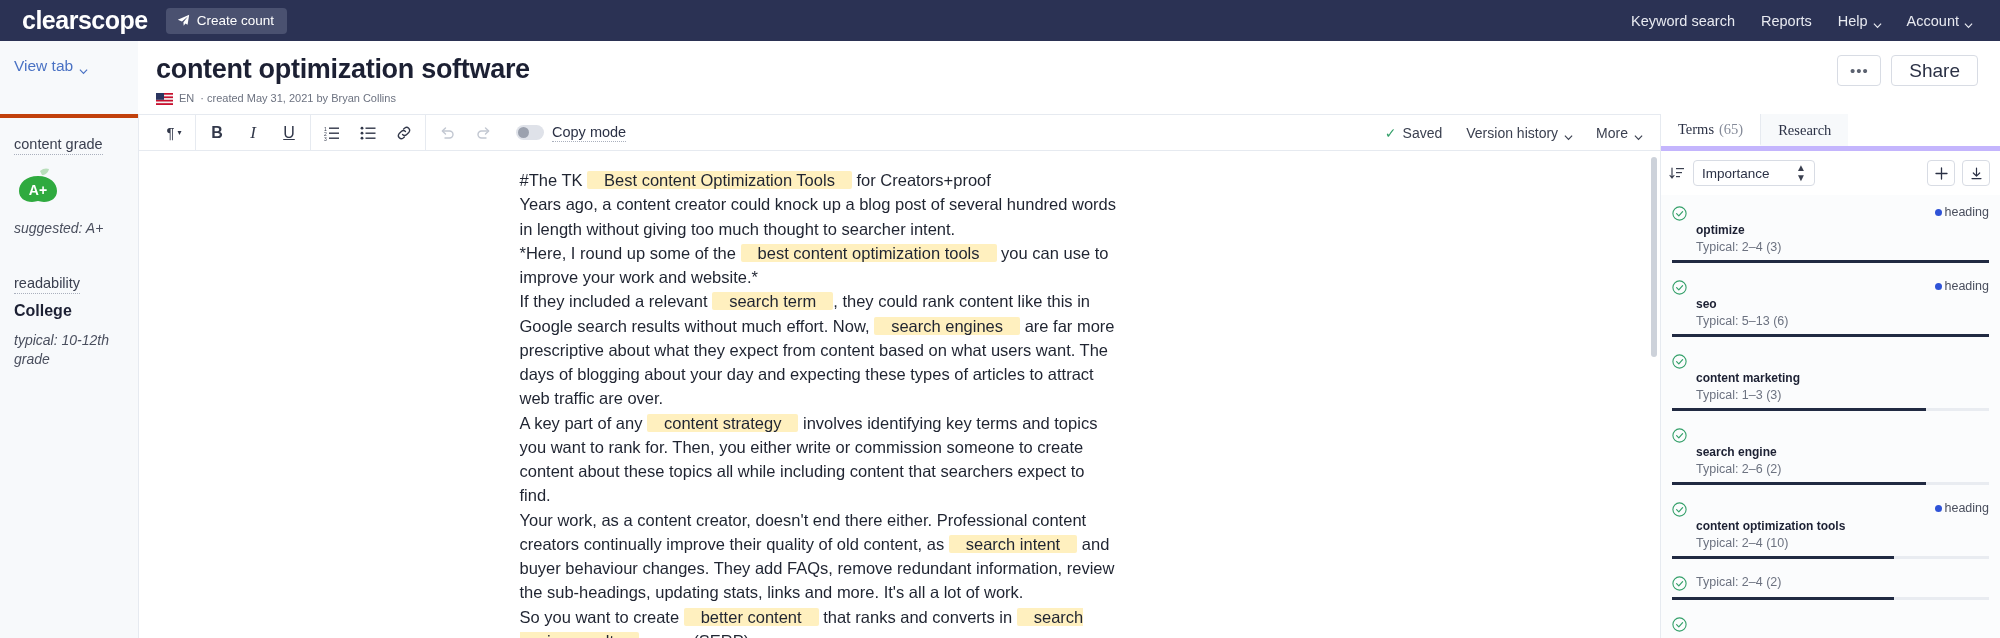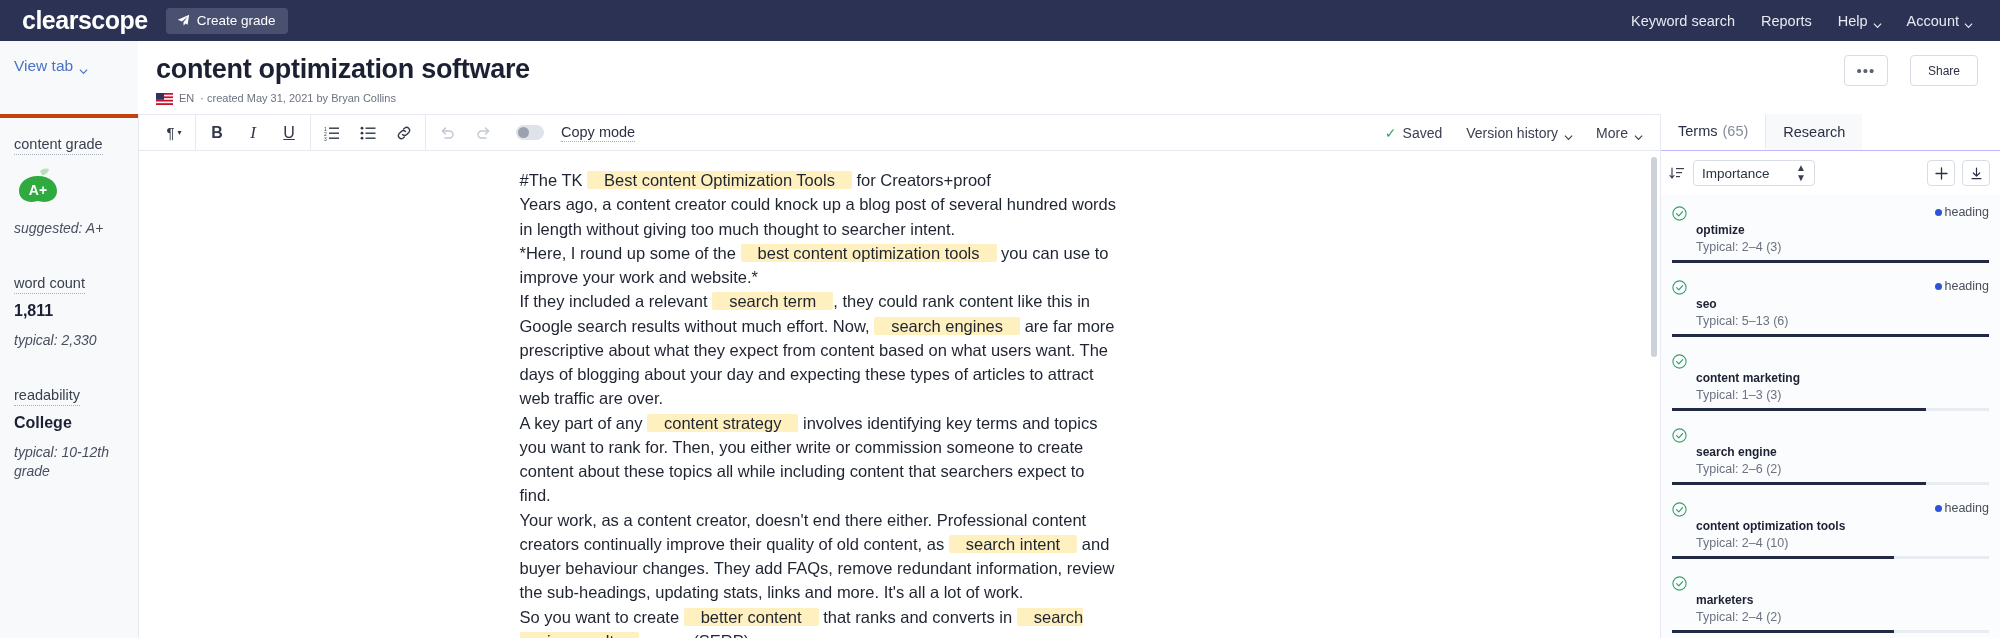--- a/index.html
+++ b/index.html
@@ -43,21 +43,21 @@
   .flag { width: 17px; height: 12px; display: inline-block; position: relative; top: 1px; }
   .title-actions { margin-left: auto; display: flex; align-items: flex-start; gap: 10px; padding: 14px 22px 0 0; }
   .btn-ellipsis {
     border: 1px solid #d8dce4; border-radius: 4px; background: #fff;
     width: 44px; height: 31px; display: flex; align-items: center; justify-content: center;
     color: #5c6270; font-size: 15px; cursor: pointer; letter-spacing: 1px;
   }
   .btn-share {
     border: 1px solid #d8dce4; border-radius: 4px; background: #fff;
     height: 31px; padding: 0 17px; display: flex; align-items: center;
-    color: #2b3145; font-size: 12px; cursor: pointer; margin-left: 12px;
+    color: #2b3145; font-size: 19px; cursor: pointer;
   }
 
   
   .main { flex: 1 1 auto; display: flex; min-height: 0; }
 
   
   .rail {
     width: 138px; flex: 0 0 138px; background: #f7f9fb;
     border-top: 4px solid #c2410c; padding: 17px 14px 0 14px;
   }
@@ -76,42 +76,42 @@
     height: 37px; flex: 0 0 37px; border-top: 1px solid #e6eaf0; border-bottom: 1px solid #e6eaf0;
     display: flex; align-items: center; padding-left: 14px; background: #fff;
   }
   .tb-group { display: flex; align-items: center; height: 100%; padding: 0 10px; gap: 14px; }
   .tb-sep { width: 1px; height: 37px; background: #e6eaf0; }
   .tb-btn {
     width: 22px; height: 22px; display: flex; align-items: center; justify-content: center;
     color: #32384a; font-size: 16px; cursor: pointer;
   }
   .tb-btn.disabled { color: #c2c7d1; }
-  .copy-mode { display: flex; align-items: center; gap: 17px; padding-left: 12px; }
+  .copy-mode { display: flex; align-items: center; gap: 8px; padding-left: 12px; }
   .toggle { width: 28px; height: 15px; border-radius: 8px; background: #dfe2e9; position: relative; cursor: pointer; }
   .toggle .knob { position: absolute; left: 2px; top: 2px; width: 11px; height: 11px; border-radius: 50%; background: #9ba1ae; }
   .copy-mode-label { font-size: 14.5px; color: #2b3145; border-bottom: 1px dotted #aab0bd; padding-bottom: 1px; }
   .tb-right { margin-left: auto; display: flex; align-items: center; gap: 24px; padding-right: 18px; }
   .tb-right .item { font-size: 14px; color: #3b4050; display: flex; align-items: center; gap: 6px; cursor: pointer; }
   .saved-check { color: #34a06a; font-size: 14px; }
 
   
   .doc-scroll { flex: 1 1 auto; position: relative; overflow: hidden; background: #fff; }
   .doc-body {
     padding: 17px 0 0 0; font-size: 16.5px; line-height: 1.47; color: #1f2431;
     width: 600px; margin: 0 auto; position: relative; left: -80px;
   }
   .doc-body p { margin: 0; }
   .hl { background: #fff0bf; border-radius: 2px; padding: 0 17px; }
   .scrollbar-track { position: absolute; right: 3px; top: 6px; width: 6px; bottom: 0; }
   .scrollbar-thumb { width: 6px; height: 200px; border-radius: 3px; background: #cdd2da; }
 
   
   .terms-panel { width: 340px; flex: 0 0 340px; border-left: 1px solid #e6eaf0; display: flex; flex-direction: column; background: #fff; }
-  .terms-tabs { height: 37px; flex: 0 0 37px; display: flex; align-items: stretch; border-bottom: 1px solid #c4b5fd; }
+  .terms-tabs { height: 37px; flex: 0 0 37px; display: flex; align-items: stretch; border-bottom: 5px solid #c4b5fd; font-family: Liberation Serif, serif; }
   .terms-tab {
     display: flex; align-items: center; padding: 0 17px; font-size: 14.5px; color: #2b3145; cursor: pointer;
     border-right: 1px solid #e6eaf0; background: #fff;
   }
   .terms-tab.active { border-bottom: 2px solid #fff; font-weight: normal; }
   .terms-tab .count { color: #858b99; margin-left: 5px; }
   .terms-tab.inactive { background: #f7f9fb; color: #2b3145; border-right: none; }
   .terms-controls { height: 44px; flex: 0 0 44px; display: flex; align-items: center; padding: 0 10px 0 8px; gap: 8px; }
   .sort-icon { width: 16px; height: 16px; color: #3b4050; }
   .select-box {
@@ -143,21 +143,21 @@
 <div class="app">
 
   <div class="topnav">
     <div class="brand">clearscope</div>
     <div class="create-report">
       <span class="paper-plane">
         <svg width="13" height="13" viewBox="0 0 16 16">
             <path d="M15 1 1 7.2l5.1 1.9L13.4 3 7.9 10.3l.3 4.3 2.2-3 2.6 1.6z" fill="#ffffff"></path>
           </svg>
       </span>
-      <span>Create grade</span>
+      <span>Create count</span>
     </div>
     <div class="topnav-right">
       <div class="nav-link">
         <span>Keyword search</span>
       </div>
       <div class="nav-link">
         <span>Reports</span>
       </div>
       <div class="nav-link">
         <span>Help</span>
@@ -218,25 +218,20 @@
       <div class="rail-label">content grade</div>
       <div class="apple-wrap">
         <svg width="44" height="36" viewBox="0 0 44 36">
           <path d="M24 3 c3-3 7-3 9-2 c-1 4 -4 6 -7 6 z" fill="#b9dfbb"></path>
           <path d="M22 8 C10 8 3 15 3 23 C3 30 9 34 16 34 C19 34 20 33 22 33 C24 33 25 34 28 34 C35 34 41 30 41 23 C41 15 34 8 22 8 Z" fill="#2faa3f"></path>
           <text x="22" y="27" font-family="Liberation Sans, sans-serif" font-size="14" font-weight="bold" fill="#ffffff" text-anchor="middle">A+</text>
         </svg>
       </div>
       <div class="rail-sub">suggested: A+</div>
 
-      <div class="rail-block">
-        <div class="rail-label">word count</div>
-        <div class="rail-value">1,811</div>
-        <div class="rail-sub">typical: 2,330</div>
-      </div>
 
       <div class="rail-block">
         <div class="rail-label">readability</div>
         <div class="rail-value">College</div>
         <div class="rail-sub">typical: 10-12th grade</div>
       </div>
     </div>
 
     <div class="editor-col">
       <div class="toolbar">
@@ -472,21 +467,20 @@
               <span style="width: 70%;"></span>
             </div>
           </div>
           <div class="term-row">
             <div class="term-main">
               <span class="check-circle"><svg width="15" height="15" viewBox="0 0 15 15">
                   <circle cx="7.5" cy="7.5" r="6.6" stroke="#34a06a" stroke-width="1.1" fill="none"></circle>
                   <path d="M4.6 7.6l2.2 2.2 3.8-4.1" stroke="#34a06a" stroke-width="1.2" fill="none" stroke-linecap="round" stroke-linejoin="round"></path>
                 </svg></span>
               <div class="term-text">
-                <div class="term-name">marketers</div>
                 <div class="term-typical">Typical: 2–4 (2)</div>
               </div>
             </div>
             <div class="term-bar">
               <span style="width: 70%;"></span>
             </div>
           </div>
           <div class="term-row">
             <div class="term-main">
               <span class="check-circle"><svg width="15" height="15" viewBox="0 0 15 15">

